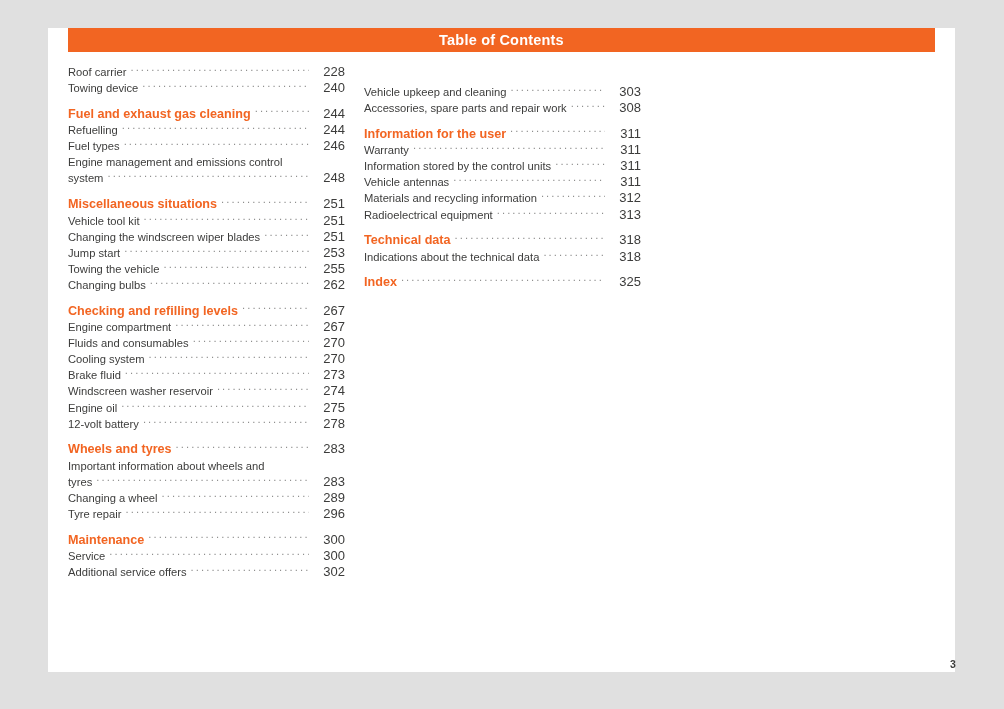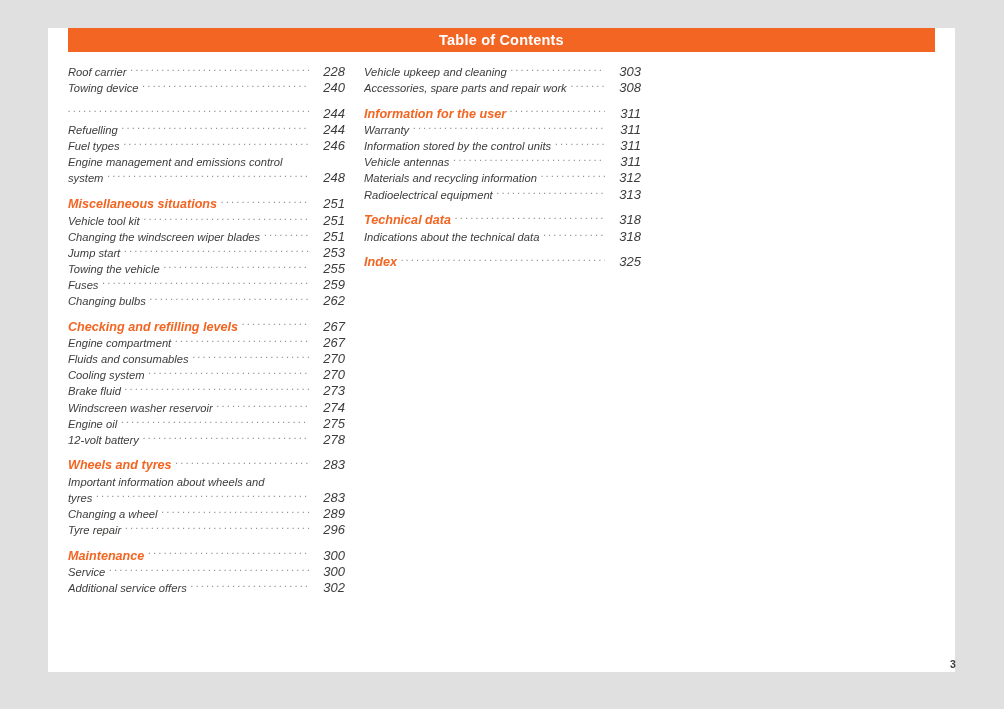--- a/index.html
+++ b/index.html
@@ -56,24 +56,23 @@
     position: absolute;
     left: 20px;
     top: 36px;
     width: 867px;
   }
 
   .toc-column {
     position: absolute;
     top: 0;
     width: 277px;
-    font-style: italic;
   }
   .toc-column.left  { left: 0px; }
-  .toc-column.right { left: 296px; }
+  .toc-column.right { left: 296px; margin-top: 20px; }
 
   
   .toc-entry {
     display: flex;
     align-items: baseline;
     width: 100%;
     font-size: 11.2px;
     color: #3c3c3b;
     line-height: 16.1px;
     white-space: nowrap;
@@ -159,20 +158,21 @@
             <span class="entry-label">Roof carrier</span>
             <span class="entry-leader"></span>
             <span class="entry-page">228</span>
           </div>
           <div class="toc-entry">
             <span class="entry-label">Towing device</span>
             <span class="entry-leader"></span>
             <span class="entry-page">240</span>
           </div>
           <div class="toc-entry section spacer-above">
+            <span class="entry-label">Fuel and exhaust gas cleaning</span>
             <span class="entry-leader"></span>
             <span class="entry-page">244</span>
           </div>
           <div class="toc-entry">
             <span class="entry-label">Refuelling</span>
             <span class="entry-leader"></span>
             <span class="entry-page">244</span>
           </div>
           <div class="toc-entry">
             <span class="entry-label">Fuel types</span>
@@ -208,25 +208,20 @@
             <span class="entry-label">Jump start</span>
             <span class="entry-leader"></span>
             <span class="entry-page">253</span>
           </div>
           <div class="toc-entry">
             <span class="entry-label">Towing the vehicle</span>
             <span class="entry-leader"></span>
             <span class="entry-page">255</span>
           </div>
           <div class="toc-entry">
-            <span class="entry-label">Fuses</span>
-            <span class="entry-leader"></span>
-            <span class="entry-page">259</span>
-          </div>
-          <div class="toc-entry">
             <span class="entry-label">Changing bulbs</span>
             <span class="entry-leader"></span>
             <span class="entry-page">262</span>
           </div>
           <div class="toc-entry section spacer-above">
             <span class="entry-label">Checking and refilling levels</span>
             <span class="entry-leader"></span>
             <span class="entry-page">267</span>
           </div>
           <div class="toc-entry">

